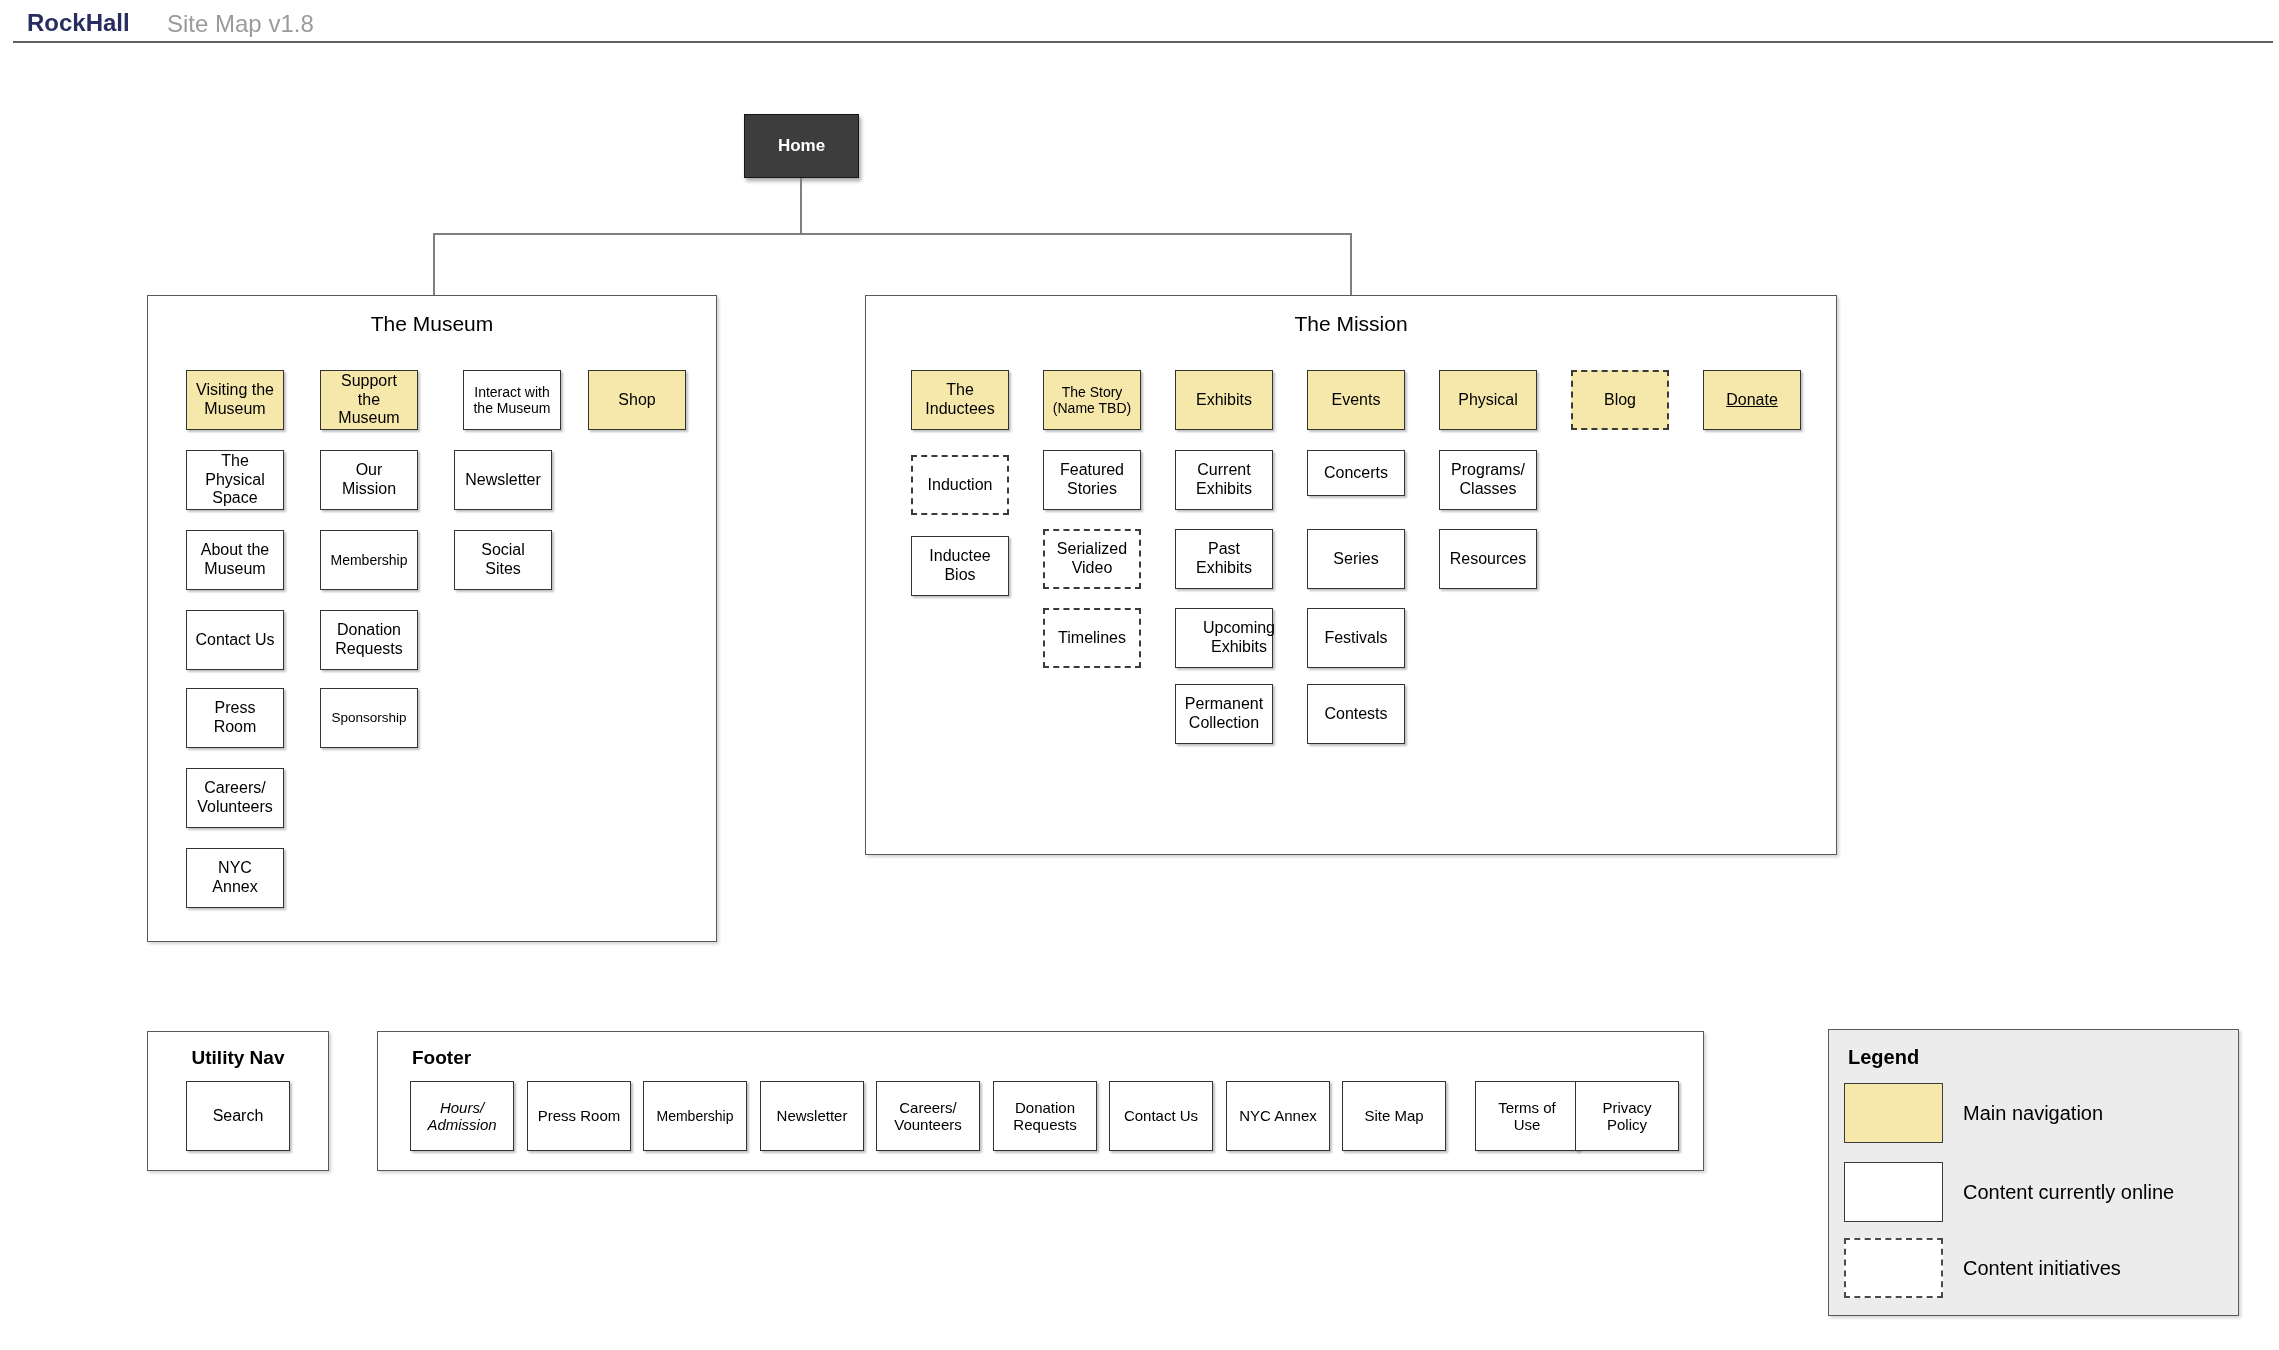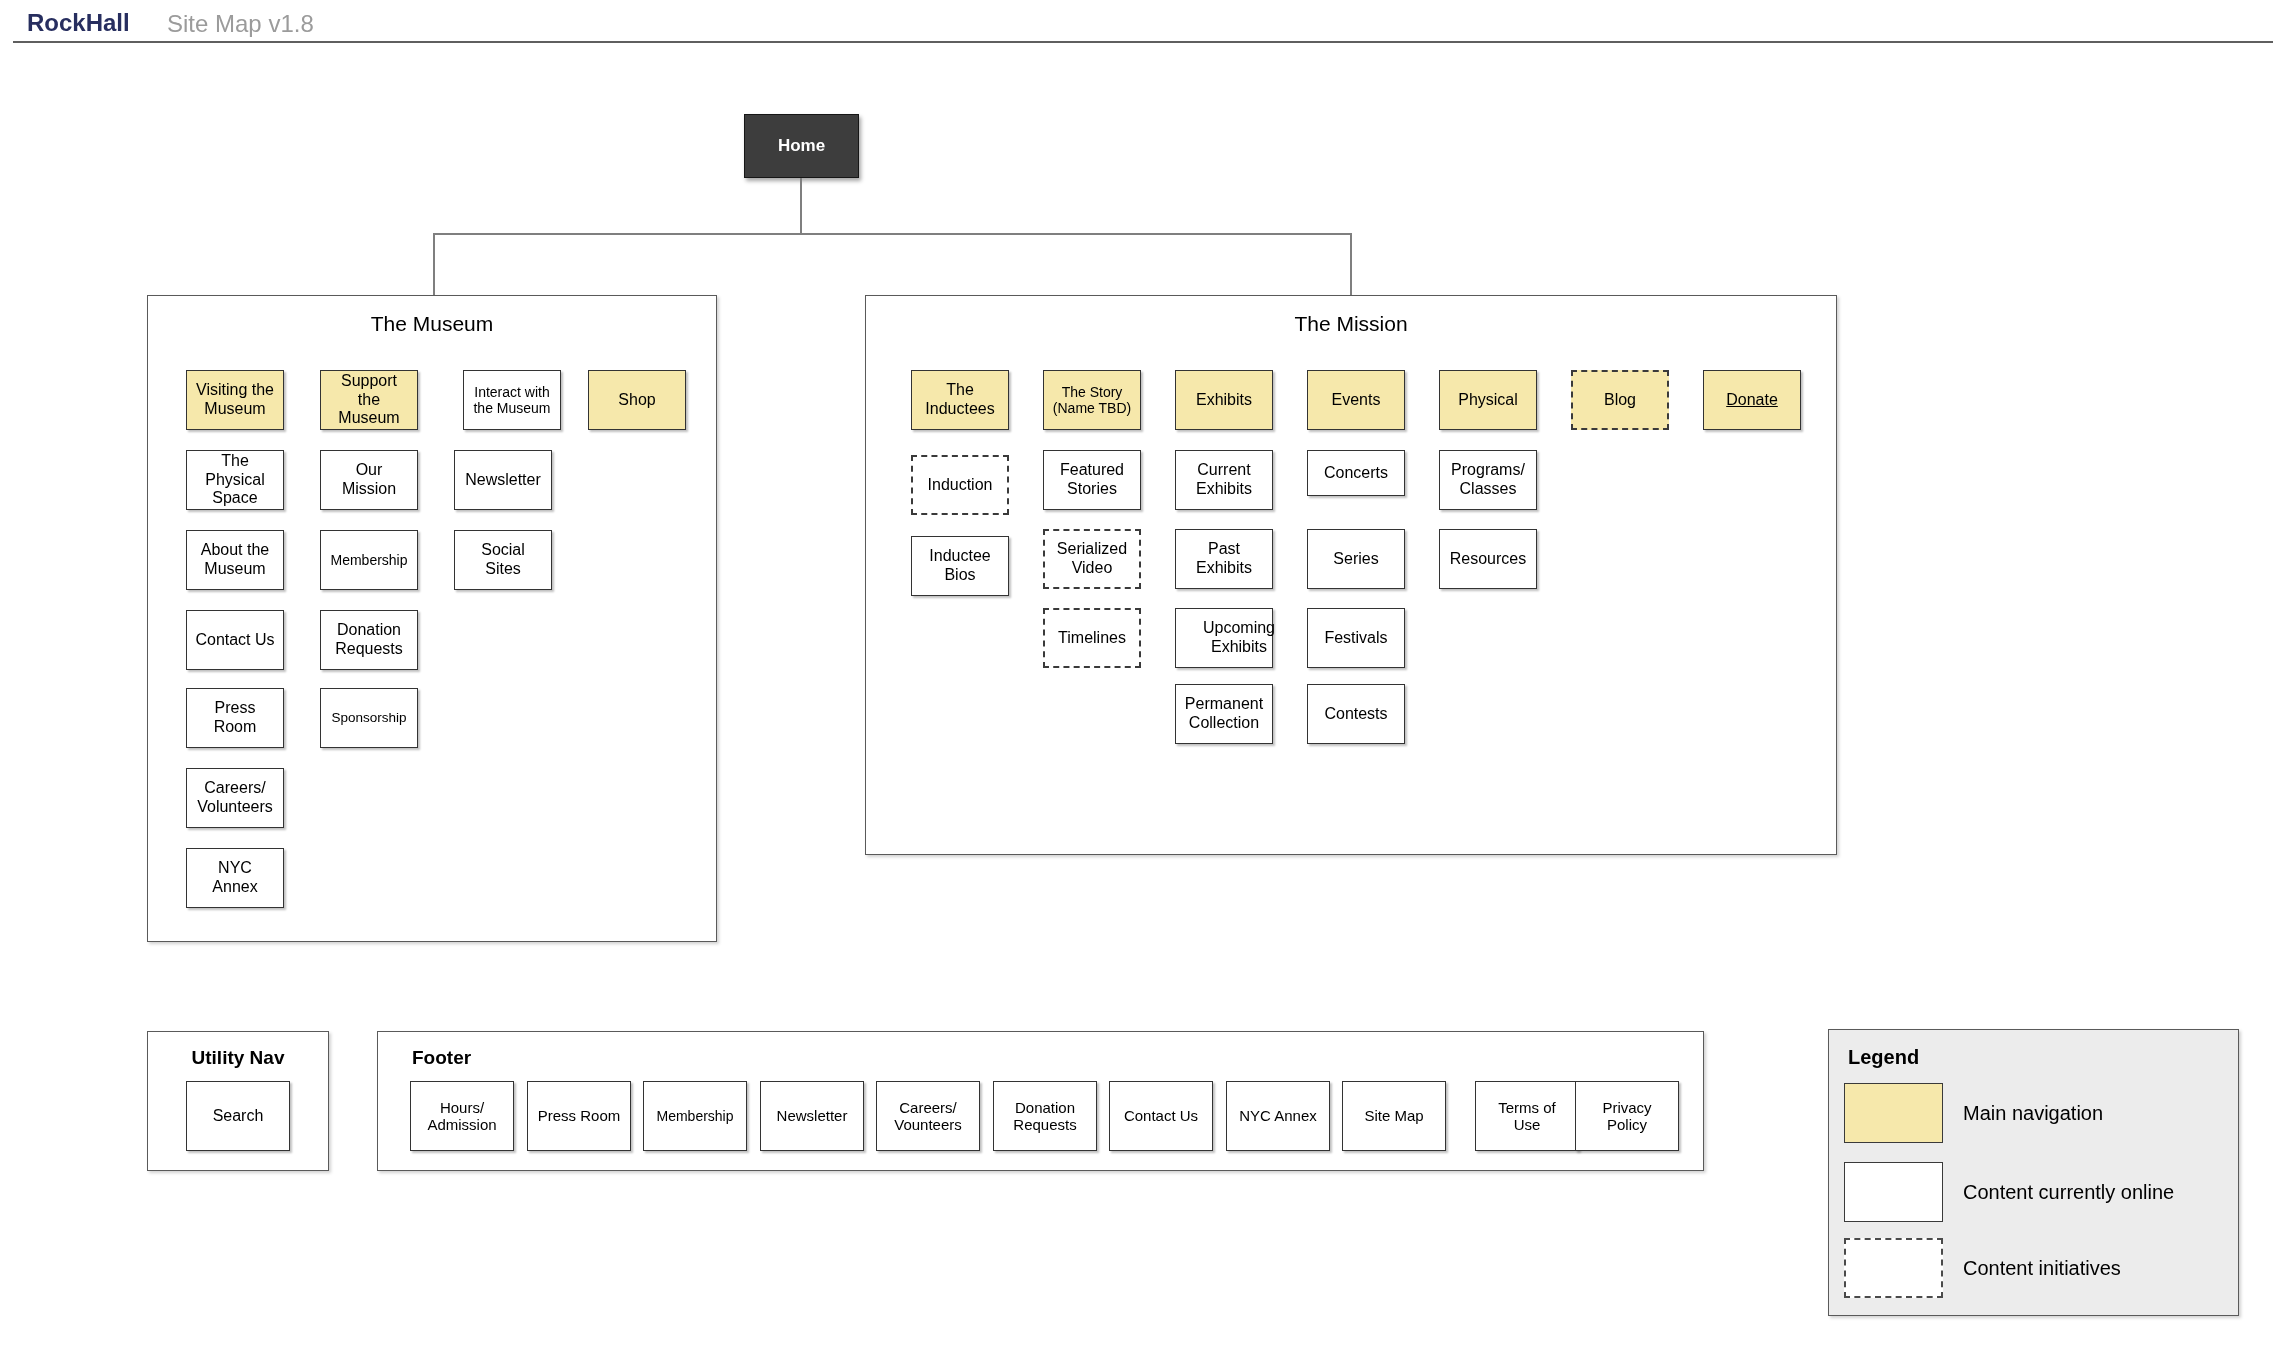--- a/index.html
+++ b/index.html
@@ -142,21 +142,21 @@
       <div class="node" style="left: 1307px; top: 529px; width: 98px; height: 60px;">Series</div>
       <div class="node" style="left: 1307px; top: 608px; width: 98px; height: 60px;">Festivals</div>
       <div class="node" style="left: 1307px; top: 684px; width: 98px; height: 60px;">Contests</div>
       <div class="node yellow" style="left: 1439px; top: 370px; width: 98px; height: 60px;">Physical</div>
       <div class="node" style="left: 1439px; top: 450px; width: 98px; height: 60px;">Programs/
 Classes</div>
       <div class="node" style="left: 1439px; top: 529px; width: 98px; height: 60px;">Resources</div>
       <div class="node yellow dashed" style="left: 1571px; top: 370px; width: 98px; height: 60px;">Blog</div>
       <div class="node yellow" style="left: 1703px; top: 370px; width: 98px; height: 60px; text-decoration: underline;">Donate</div>
       <div class="node" style="left: 186px; top: 1081px; width: 104px; height: 70px;">Search</div>
-      <div class="node   fnode" style="left: 410px; top: 1081px; width: 104px; height: 70px;">Hours/
+      <div class="node   fnode" style="left: 410px; top: 1081px; width: 104px; height: 70px; font-style: italic;">Hours/
 Admission</div>
       <div class="node   fnode" style="left: 527px; top: 1081px; width: 104px; height: 70px;">Press Room</div>
       <div class="node  fs14 fnode" style="left: 643px; top: 1081px; width: 104px; height: 70px;">Membership</div>
       <div class="node   fnode" style="left: 760px; top: 1081px; width: 104px; height: 70px;">Newsletter</div>
       <div class="node   fnode" style="left: 876px; top: 1081px; width: 104px; height: 70px;">Careers/
 Vounteers</div>
       <div class="node   fnode" style="left: 993px; top: 1081px; width: 104px; height: 70px;">Donation
 Requests</div>
       <div class="node   fnode" style="left: 1109px; top: 1081px; width: 104px; height: 70px;">Contact Us</div>
       <div class="node   fnode" style="left: 1226px; top: 1081px; width: 104px; height: 70px;">NYC Annex</div>

